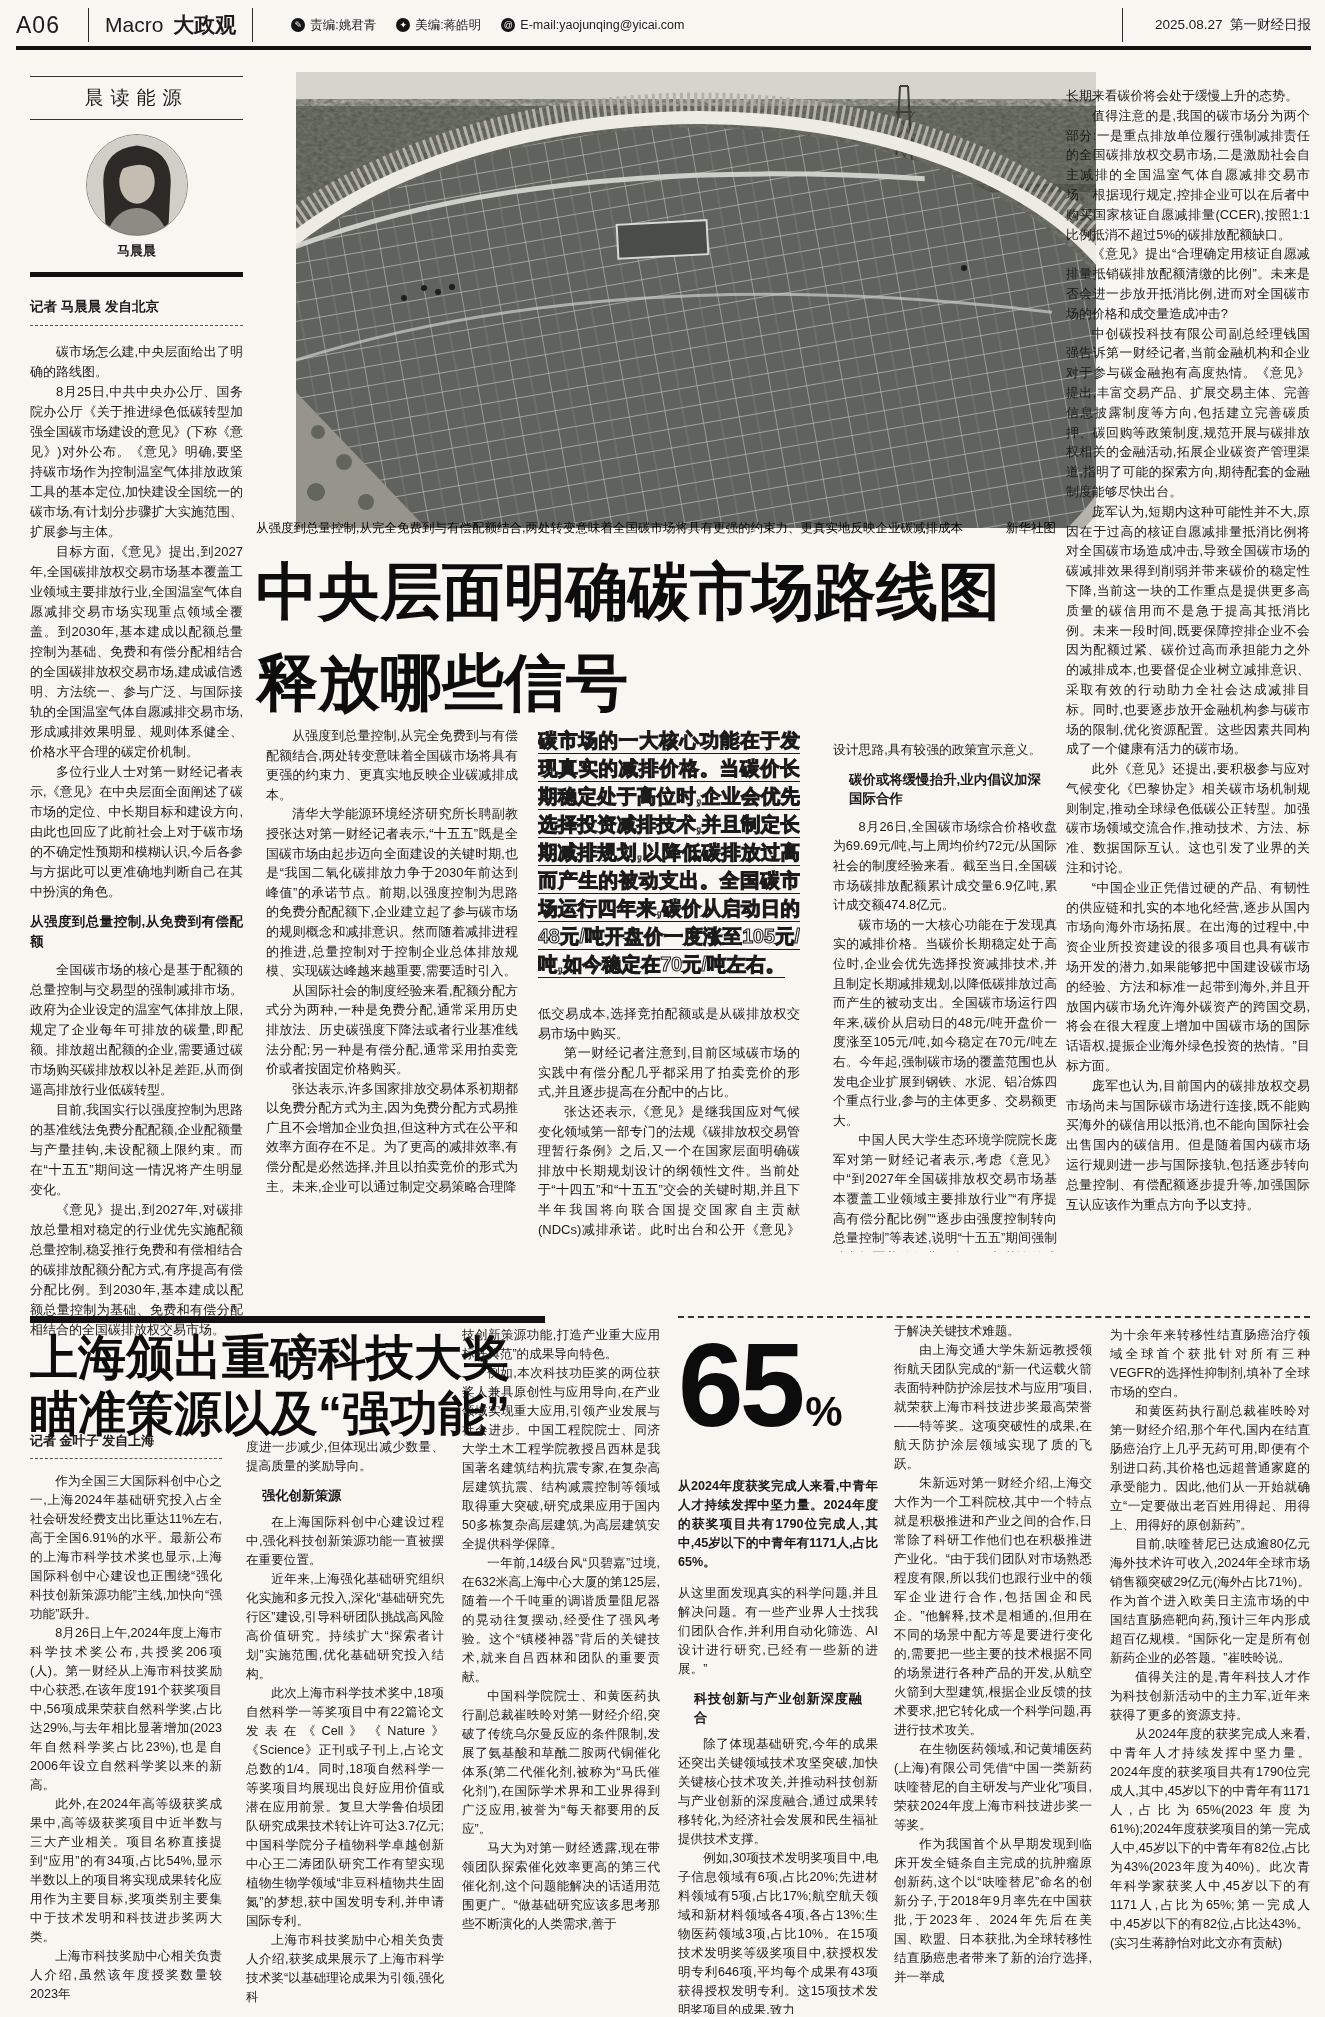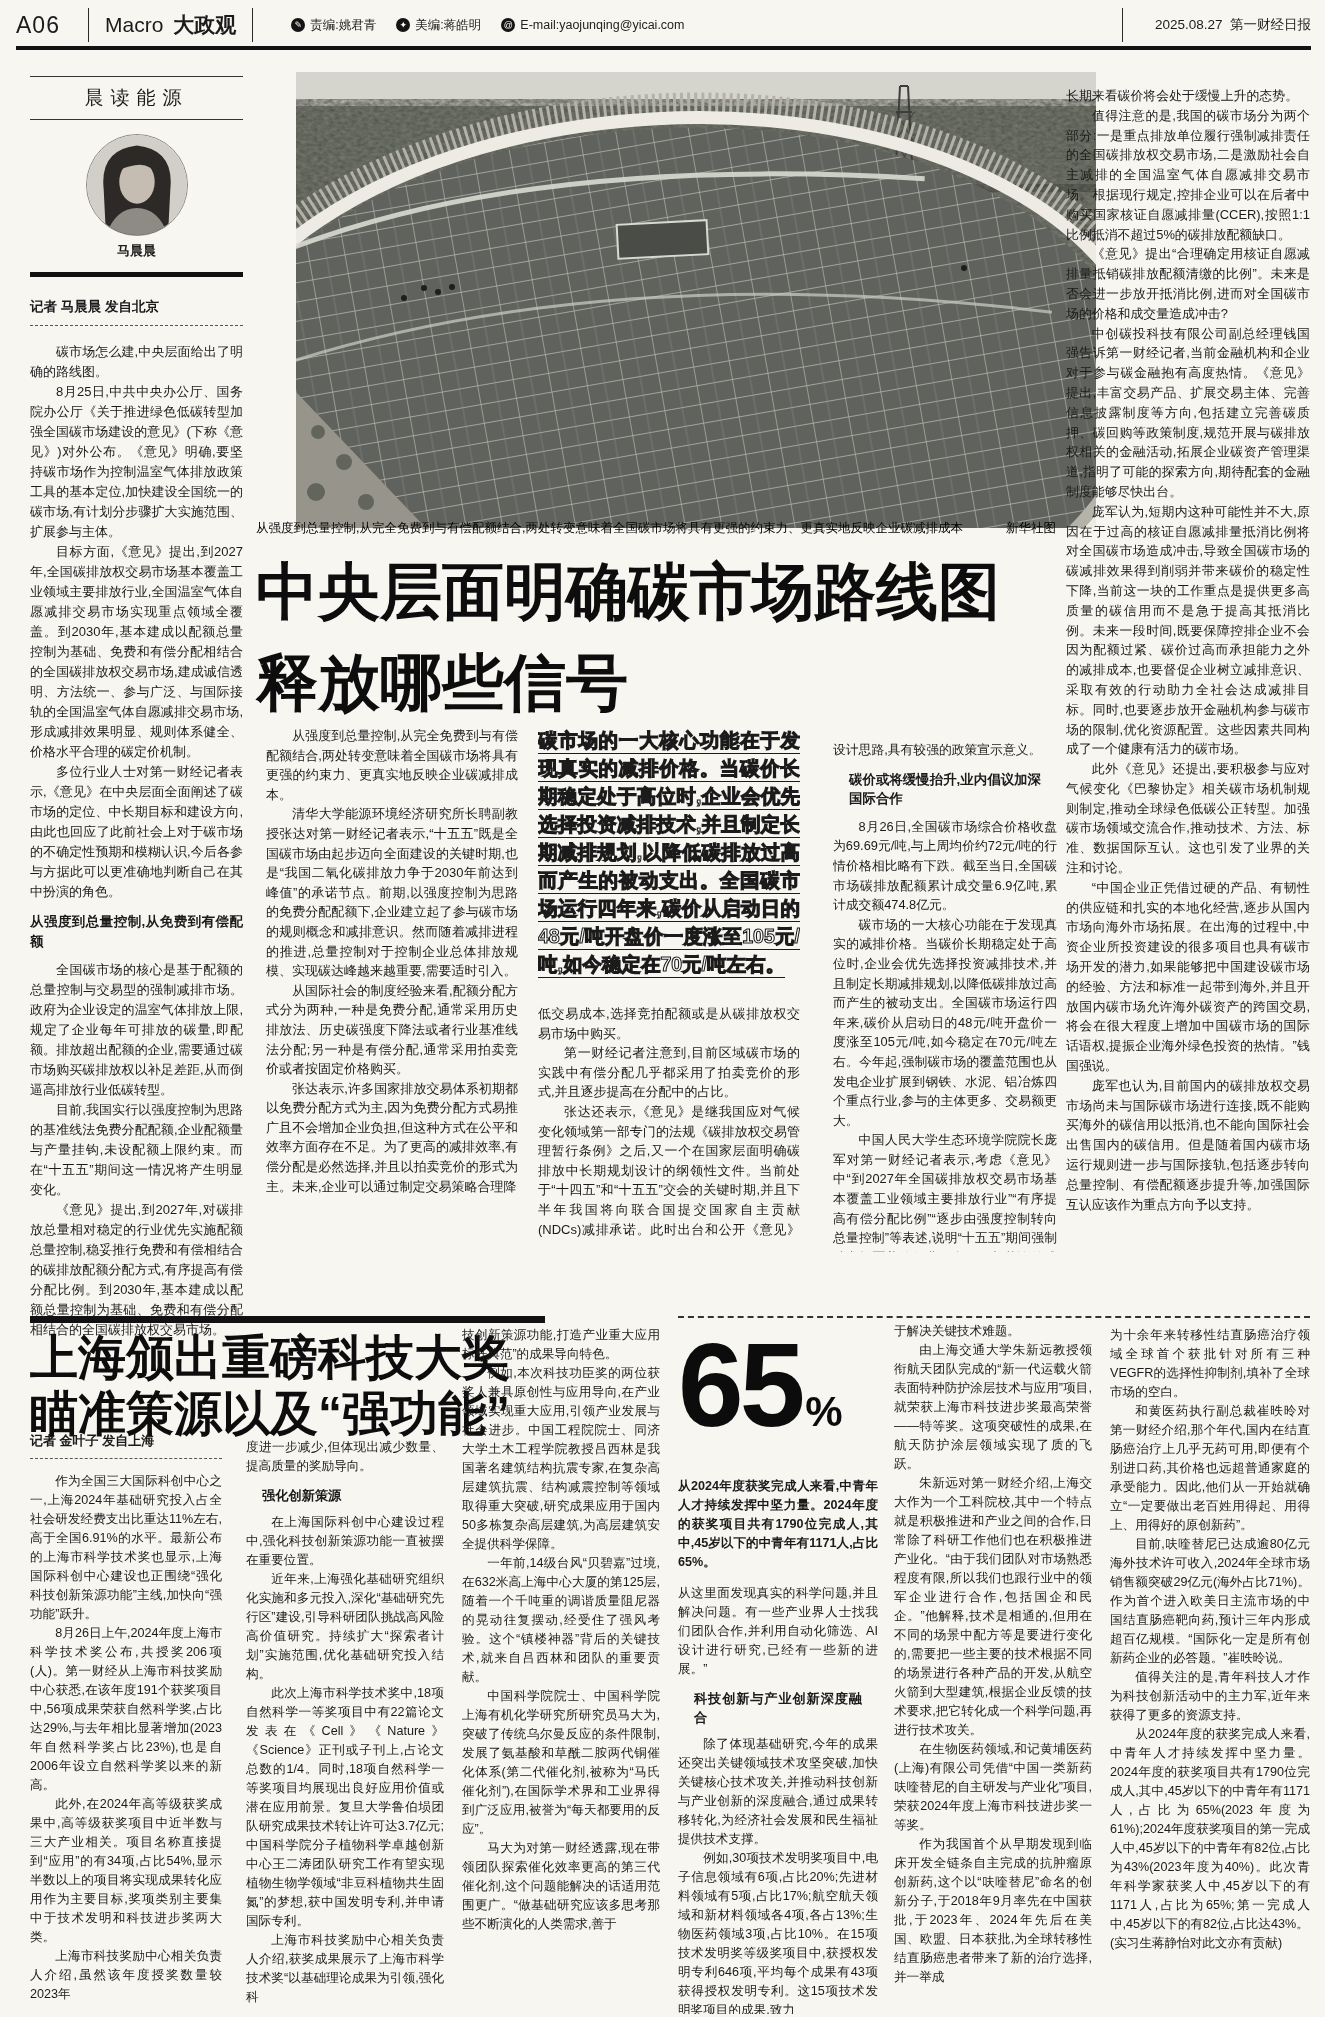--- a/index.html
+++ b/index.html
@@ -209,32 +209,32 @@
     <div>
         <p class="cont">低交易成本,选择竞拍配额或是从碳排放权交易市场中购买。</p>
         <p class="para">第一财经记者注意到,目前区域碳市场的实践中有偿分配几乎都采用了拍卖竞价的形式,并且逐步提高在分配中的占比。</p>
         <p class="para">张达还表示,《意见》是继我国应对气候变化领域第一部专门的法规《碳排放权交易管理暂行条例》之后,又一个在国家层面明确碳排放中长期规划设计的纲领性文件。当前处于“十四五”和“十五五”交会的关键时期,并且下半年我国将向联合国提交国家自主贡献(NDCs)减排承诺。此时出台和公开《意见》能够引导社会客观认识碳市场的建设理念和</p>
       </div>
   </div>
 
   <div class="col colC">
       <p class="cont">设计思路,具有较强的政策宣示意义。</p>
       <h4 class="subhead">碳价或将缓慢抬升,业内倡议加深国际合作</h4>
-      <p class="para">8月26日,全国碳市场综合价格收盘为69.69元/吨,与上周均价约72元/吨的行情价格相比略有下跌。截至当日,全国碳市场碳排放配额累计成交量6.9亿吨,累计成交额474.8亿元。</p>
+      <p class="para">8月26日,全国碳市场综合价格收盘为69.69元/吨,与上周均价约72元/从国际社会的制度经验来看。截至当日,全国碳市场碳排放配额累计成交量6.9亿吨,累计成交额474.8亿元。</p>
       <p class="para">碳市场的一大核心功能在于发现真实的减排价格。当碳价长期稳定处于高位时,企业会优先选择投资减排技术,并且制定长期减排规划,以降低碳排放过高而产生的被动支出。全国碳市场运行四年来,碳价从启动日的48元/吨开盘价一度涨至105元/吨,如今稳定在70元/吨左右。今年起,强制碳市场的覆盖范围也从发电企业扩展到钢铁、水泥、铝冶炼四个重点行业,参与的主体更多、交易额更大。</p>
       <p class="para">中国人民大学生态环境学院院长庞军对第一财经记者表示,考虑《意见》中“到2027年全国碳排放权交易市场基本覆盖工业领域主要排放行业”“有序提高有偿分配比例”“逐步由强度控制转向总量控制”等表述,说明“十五五”期间强制碳市场覆盖的行业更多、配额获取的成本更高、总量控制的上限更明显,因此</p>
     </div>
   <div class="col colD">
       <p class="cont">长期来看碳价将会处于缓慢上升的态势。</p>
       <p class="para">值得注意的是,我国的碳市场分为两个部分:一是重点排放单位履行强制减排责任的全国碳排放权交易市场,二是激励社会自主减排的全国温室气体自愿减排交易市场。根据现行规定,控排企业可以在后者中购买国家核证自愿减排量(CCER),按照1:1比例抵消不超过5%的碳排放配额缺口。</p>
       <p class="para">《意见》提出“合理确定用核证自愿减排量抵销碳排放配额清缴的比例”。未来是否会进一步放开抵消比例,进而对全国碳市场的价格和成交量造成冲击?</p>
       <p class="para">中创碳投科技有限公司副总经理钱国强告诉第一财经记者,当前金融机构和企业对于参与碳金融抱有高度热情。《意见》提出,丰富交易产品、扩展交易主体、完善信息披露制度等方向,包括建立完善碳质押、碳回购等政策制度,规范开展与碳排放权相关的金融活动,拓展企业碳资产管理渠道,指明了可能的探索方向,期待配套的金融制度能够尽快出台。</p>
       <p class="para">庞军认为,短期内这种可能性并不大,原因在于过高的核证自愿减排量抵消比例将对全国碳市场造成冲击,导致全国碳市场的碳减排效果得到削弱并带来碳价的稳定性下降,当前这一块的工作重点是提供更多高质量的碳信用而不是急于提高其抵消比例。未来一段时间,既要保障控排企业不会因为配额过紧、碳价过高而承担能力之外的减排成本,也要督促企业树立减排意识、采取有效的行动助力全社会达成减排目标。同时,也要逐步放开金融机构参与碳市场的限制,优化资源配置。这些因素共同构成了一个健康有活力的碳市场。</p>
       <p class="para">此外《意见》还提出,要积极参与应对气候变化《巴黎协定》相关碳市场机制规则制定,推动全球绿色低碳公正转型。加强碳市场领域交流合作,推动技术、方法、标准、数据国际互认。这也引发了业界的关注和讨论。</p>
-      <p class="para">“中国企业正凭借过硬的产品、有韧性的供应链和扎实的本地化经营,逐步从国内市场向海外市场拓展。在出海的过程中,中资企业所投资建设的很多项目也具有碳市场开发的潜力,如果能够把中国建设碳市场的经验、方法和标准一起带到海外,并且开放国内碳市场允许海外碳资产的跨国交易,将会在很大程度上增加中国碳市场的国际话语权,提振企业海外绿色投资的热情。”钱国强说。</p>
+      <p class="para">“中国企业正凭借过硬的产品、有韧性的供应链和扎实的本地化经营,逐步从国内市场向海外市场拓展。在出海的过程中,中资企业所投资建设的很多项目也具有碳市场开发的潜力,如果能够把中国建设碳市场的经验、方法和标准一起带到海外,并且开放国内碳市场允许海外碳资产的跨国交易,将会在很大程度上增加中国碳市场的国际话语权,提振企业海外绿色投资的热情。”目标方面。</p>
       <p class="para">庞军也认为,目前国内的碳排放权交易市场尚未与国际碳市场进行连接,既不能购买海外的碳信用以抵消,也不能向国际社会出售国内的碳信用。但是随着国内碳市场运行规则进一步与国际接轨,包括逐步转向总量控制、有偿配额逐步提升等,加强国际互认应该作为重点方向予以支持。</p>
     </div>
 
   <div class="bottom-bar"></div>
   <div class="dash-rule"></div>
 
   <h2 class="btitle">
     <div>上海颁出重磅科技大奖</div>
     <div>瞄准策源以及“强功能”</div>
   </h2>
@@ -251,21 +251,21 @@
       <h4 class="subhead">强化创新策源</h4>
       <p class="para">在上海国际科创中心建设过程中,强化科技创新策源功能一直被摆在重要位置。</p>
       <p class="para">近年来,上海强化基础研究组织化实施和多元投入,深化“基础研究先行区”建设,引导科研团队挑战高风险高价值研究。持续扩大“探索者计划”实施范围,优化基础研究投入结构。</p>
       <p class="para">此次上海市科学技术奖中,18项自然科学一等奖项目中有22篇论文发表在《Cell》《Nature》《Science》正刊或子刊上,占论文总数的1/4。同时,18项自然科学一等奖项目均展现出良好应用价值或潜在应用前景。复旦大学鲁伯埙团队研究成果技术转让许可达3.7亿元;中国科学院分子植物科学卓越创新中心王二涛团队研究工作有望实现植物生物学领域“非豆科植物共生固氮”的梦想,获中国发明专利,并申请国际专利。</p>
       <p class="para">上海市科技奖励中心相关负责人介绍,获奖成果展示了上海市科学技术奖“以基础理论成果为引领,强化科</p>
     </div>
   <div class="col bcol bcol3">
       <p class="cont">技创新策源功能,打造产业重大应用标杆典范”的成果导向特色。</p>
       <p class="para">例如,本次科技功臣奖的两位获奖人兼具原创性与应用导向,在产业领域实现重大应用,引领产业发展与社会进步。中国工程院院士、同济大学土木工程学院教授吕西林是我国著名建筑结构抗震专家,在复杂高层建筑抗震、结构减震控制等领域取得重大突破,研究成果应用于国内50多栋复杂高层建筑,为高层建筑安全提供科学保障。</p>
       <p class="para">一年前,14级台风“贝碧嘉”过境,在632米高上海中心大厦的第125层,随着一个千吨重的调谐质量阻尼器的晃动往复摆动,经受住了强风考验。这个“镇楼神器”背后的关键技术,就来自吕西林和团队的重要贡献。</p>
-      <p class="para">中国科学院院士、中国科学院上海有机化学研究所研究员马大为,突破了传统乌尔曼反应的条件限制,发展了氨基酸和草酰二胺两代铜催化体系(第二代催化剂,被称为“马氏催化剂”),在国际学术界和工业界得到广泛应用,被誉为“每天都要用的反应”。</p>
+      <p class="para">中国科学院院士、和黄医药执行副总裁崔昳昤对第一财经介绍,突破了传统乌尔曼反应的条件限制,发展了氨基酸和草酰二胺两代铜催化体系(第二代催化剂,被称为“马氏催化剂”),在国际学术界和工业界得到广泛应用,被誉为“每天都要用的反应”。</p>
       <p class="para">马大为对第一财经透露,现在带领团队探索催化效率更高的第三代催化剂,这个问题能解决的话适用范围更广。“做基础研究应该多思考那些不断演化的人类需求,善于</p>
     </div>
 
   <div class="col bcol bcol4">
     <div class="stat">
       <div class="stat-num"><span>65</span><span class="pct">%</span></div>
       <p class="stat-caption">从2024年度获奖完成人来看,中青年人才持续发挥中坚力量。2024年度的获奖项目共有1790位完成人,其中,45岁以下的中青年有1171人,占比65%。</p>
     </div>
     <div>
         <p class="cont">从这里面发现真实的科学问题,并且解决问题。有一些产业界人士找我们团队合作,并利用自动化筛选、AI设计进行研究,已经有一些新的进展。”</p>

